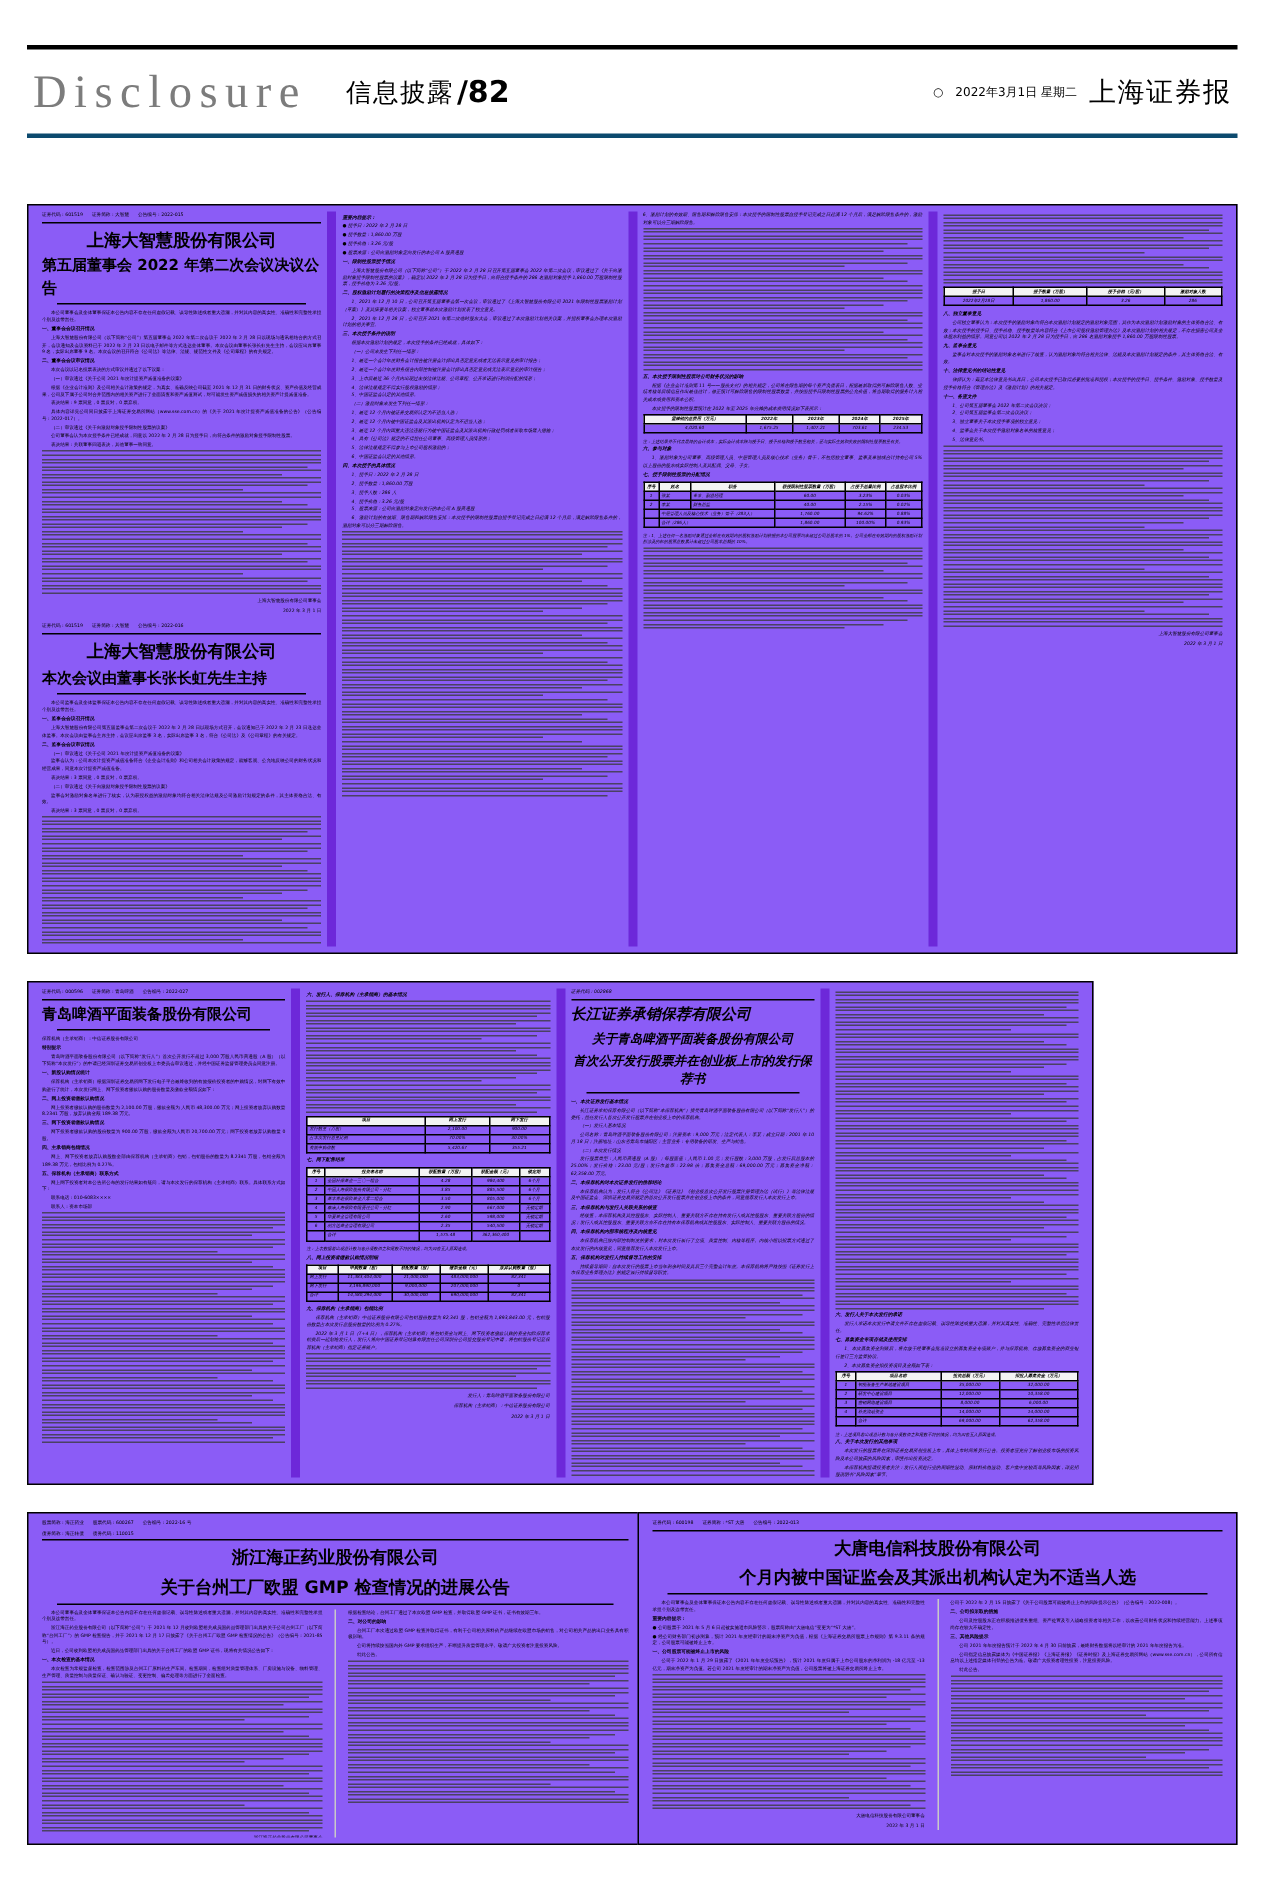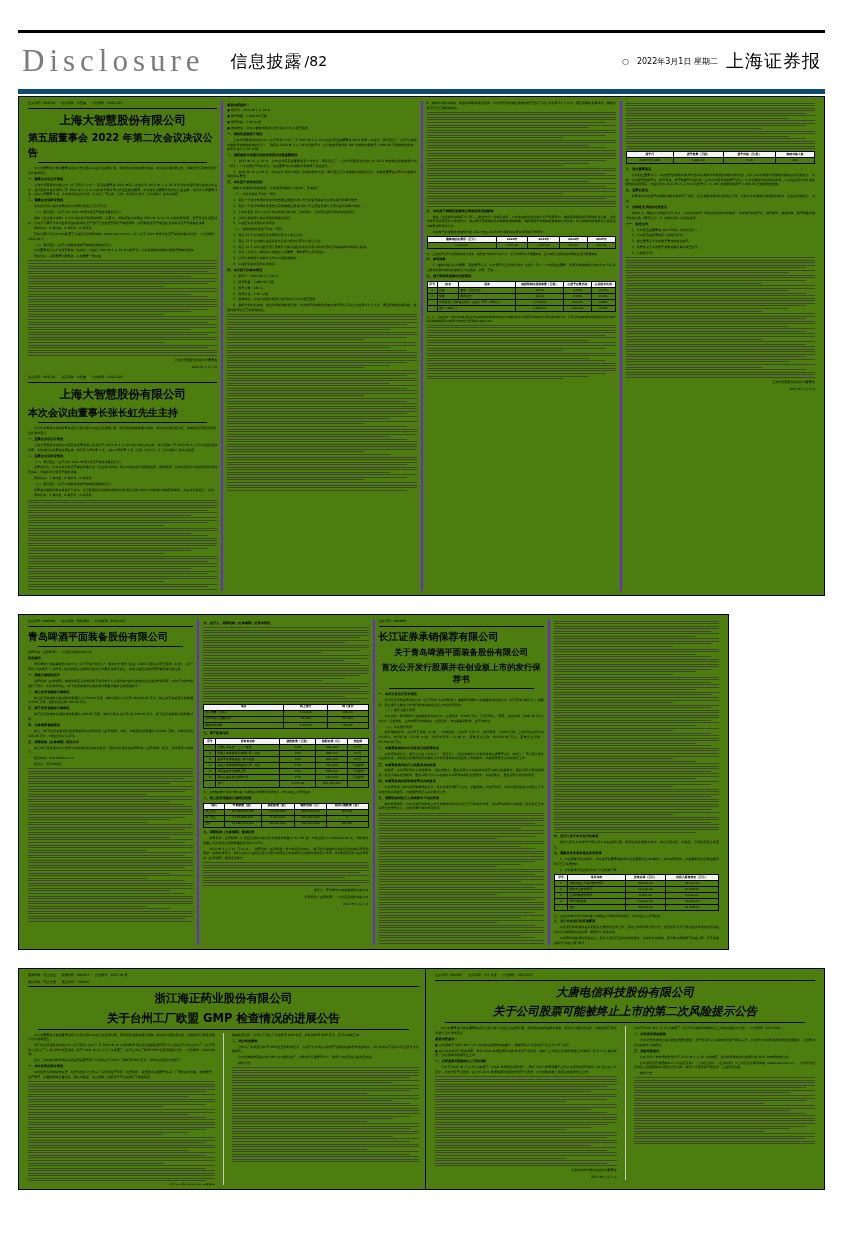--- a/index.html
+++ b/index.html
@@ -1,32 +1,32 @@
 <!DOCTYPE html>
 <html><head>
 <meta charset="utf-8">
 <style>
   html,body{margin:0;padding:0;background:#ffffff;}
   body{width:843px;height:1254px;font-family:"Liberation Serif",serif;color:#000;}
   .page{position:relative;width:843px;height:1254px;background:#fff;overflow:hidden;}
 
   
-  .masthead{position:absolute;left:18px;top:30px;width:807px;height:56px;border-top:3px solid #000;border-bottom:5px solid #0c4a6e;display:flex;align-items:center;}
+  .masthead{position:absolute;left:18px;top:30px;width:807px;height:56px;border-top:3px solid #000;border-bottom:3px solid #0c4a6e;display:flex;align-items:center;}
   .mast-disclosure{font-family:"Liberation Serif",serif;font-size:31px;letter-spacing:5px;color:#7c7c7c;padding-left:4px;font-weight:400;}
   .mast-cn{font-family:"DejaVu Sans",sans-serif;font-size:17px;font-weight:400;margin-left:26px;letter-spacing:1px;}
-  .mast-page{font-family:"DejaVu Sans",sans-serif;font-size:14px;font-weight:400;margin-left:2px;}
+  .mast-page{font-family:"DejaVu Sans",sans-serif;font-size:20px;font-weight:700;margin-left:2px;}
   .mast-right{margin-left:auto;display:flex;align-items:center;gap:8px;padding-right:4px;}
   .mast-date{font-family:"DejaVu Sans",sans-serif;font-size:8px;}
   .mast-paper{font-family:"DejaVu Sans",sans-serif;font-size:18px;font-weight:400;letter-spacing:1px;}
 
   
-  .block{position:absolute;border:1px solid #000;background:#4d7c0f;box-sizing:border-box;overflow:hidden;}
+  .block{position:absolute;border:1px solid #000;background:#8b5cf6;box-sizing:border-box;overflow:hidden;margin-top:40px;}
   .cols{display:flex;height:100%;box-sizing:border-box;padding:4px 5px;}
   .col{flex:1;padding:0 4px;box-sizing:border-box;overflow:hidden;}
-  .col+.col{border-left:2px solid #6d28d9;}
+  .col+.col{border-left:6px solid #6d28d9;font-style:italic;}
 
   .codes{font-size:3.1px;line-height:1.5;letter-spacing:0;margin-bottom:2px;font-family:"DejaVu Sans",sans-serif;}
   .codes span{margin-right:5px;}
   .rule{border-top:1px solid #000;margin:1px 0 3px 0;}
 
   .title-lg{text-align:center;font-family:"DejaVu Sans",sans-serif;font-weight:700;font-size:11.5px;line-height:1.45;margin:3px 0 2px;}
   .title-md{text-align:left;font-family:"DejaVu Sans",sans-serif;font-weight:700;font-size:10px;line-height:1.45;margin:3px 0 2px;}
   .title-sm{text-align:center;font-family:"DejaVu Sans",sans-serif;font-weight:700;font-size:8.4px;line-height:1.5;margin:2px 0 2px;}
   .underline{border-bottom:1.5px solid #000;margin:2px 10px 3px;}
 
@@ -1168,31 +1168,31 @@
                 <i></i>
                 <i></i>
                 <i></i>
             </div>
           </div>
         </div>
       </div>
     </div>
   </div>
 
-  <div class="block" style="left:425px;top:968px;width:400px;height:222px;font-style:italic;">
+  <div class="block" style="left:425px;top:968px;width:400px;height:222px;">
     <div class="cols">
       <div class="col" style="flex:1;">
         <div class="codes">
           <span>证券代码：600198</span>
           <span>证券简称：*ST 大唐</span>
           <span>公告编号：2022-013</span>
         </div>
         <div class="rule"></div>
         <div class="title-lg">大唐电信科技股份有限公司</div>
-        <div class="title-lg">关于公司股票可能被终止上市的第二次风险提示公告</div>
+        <div class="title-lg">个月内被中国证监会及其派出机构认定为不适当人选</div>
         <div class="underline"></div>
         <div style="display:flex;gap:8px;">
           <div style="flex:1;">
             <div class="para">本公司董事会及全体董事保证本公告内容不存在任何虚假记载、误导性陈述或者重大遗漏，并对其内容的真实性、准确性和完整性承担个别及连带责任。</div>
             <div class="h-s">重要内容提示：</div>
             <div class="para nohang">● 公司股票于 2021 年 5 月 6 日起被实施退市风险警示，股票简称由“大唐电信”变更为“*ST 大唐”。</div>
             <div class="para nohang">● 经公司财务部门初步测算，预计 2021 年度经审计的期末净资产为负值，根据《上海证券交易所股票上市规则》第 9.3.11 条的规定，公司股票可能被终止上市。</div>
             <div class="h-s">一、公司股票可能被终止上市的风险</div>
             <div class="para">公司于 2022 年 1 月 29 日披露了《2021 年年度业绩预告》，预计 2021 年度归属于上市公司股东的净利润为 -18 亿元至 -13 亿元，期末净资产为负值。若公司 2021 年度经审计的期末净资产为负值，公司股票将被上海证券交易所终止上市。</div>
             <div class="filler">

